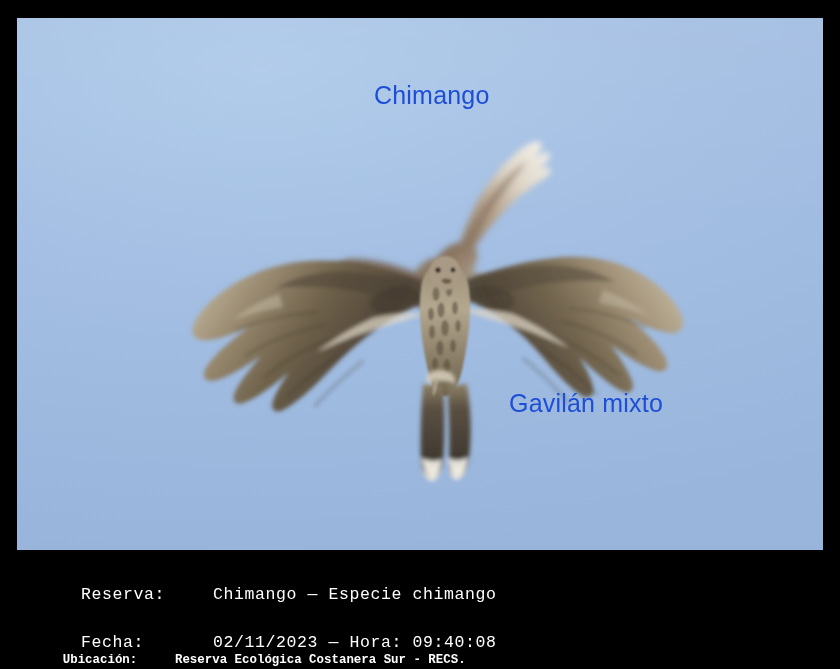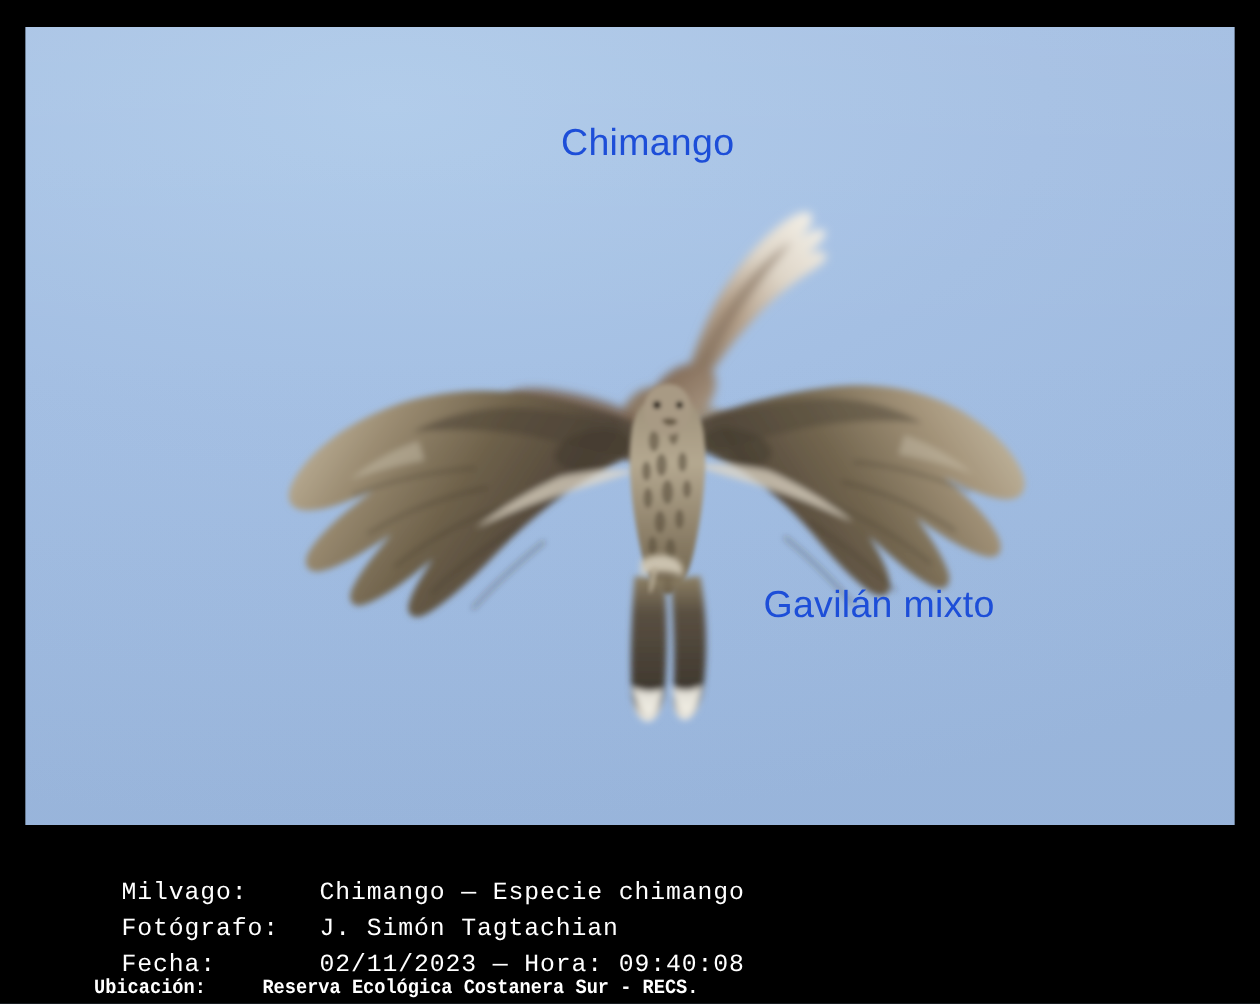--- a/index.html
+++ b/index.html
@@ -329,26 +329,23 @@
       </g>
     </svg>
 
     <div class="photo-label" id="label-chimango">Chimango</div>
     <div class="photo-label" id="label-gavilan">Gavilán mixto</div>
   </div>
 
   <div id="caption">
 
     <div class="cap-row cap-big" id="row-especie">
-      <span class="cap-key">Milvago:</span><span class="cap-val">Chimango — Especie chimango</span>
+      <span class="cap-key">Reserva:</span><span class="cap-val">Chimango — Especie chimango</span>
     </div>
 
-    <div class="cap-row cap-big" id="row-fotografo">
-      <span class="cap-key">Fotógrafo:</span><span class="cap-val">J. Simón Tagtachian</span>
-    </div>
 
     <div class="cap-row cap-big" id="row-fecha">
       <span class="cap-key">Fecha:</span><span class="cap-val">02/11/2023 — Hora: 09:40:08</span>
     </div>
 
     <div class="cap-row cap-small" id="row-ubicacion">
       <span class="cap-key">Ubicación:</span><span class="cap-val">Reserva Ecológica Costanera Sur - RECS.</span>
     </div>
 
     <div class="cap-row cap-small" id="row-fuente">

